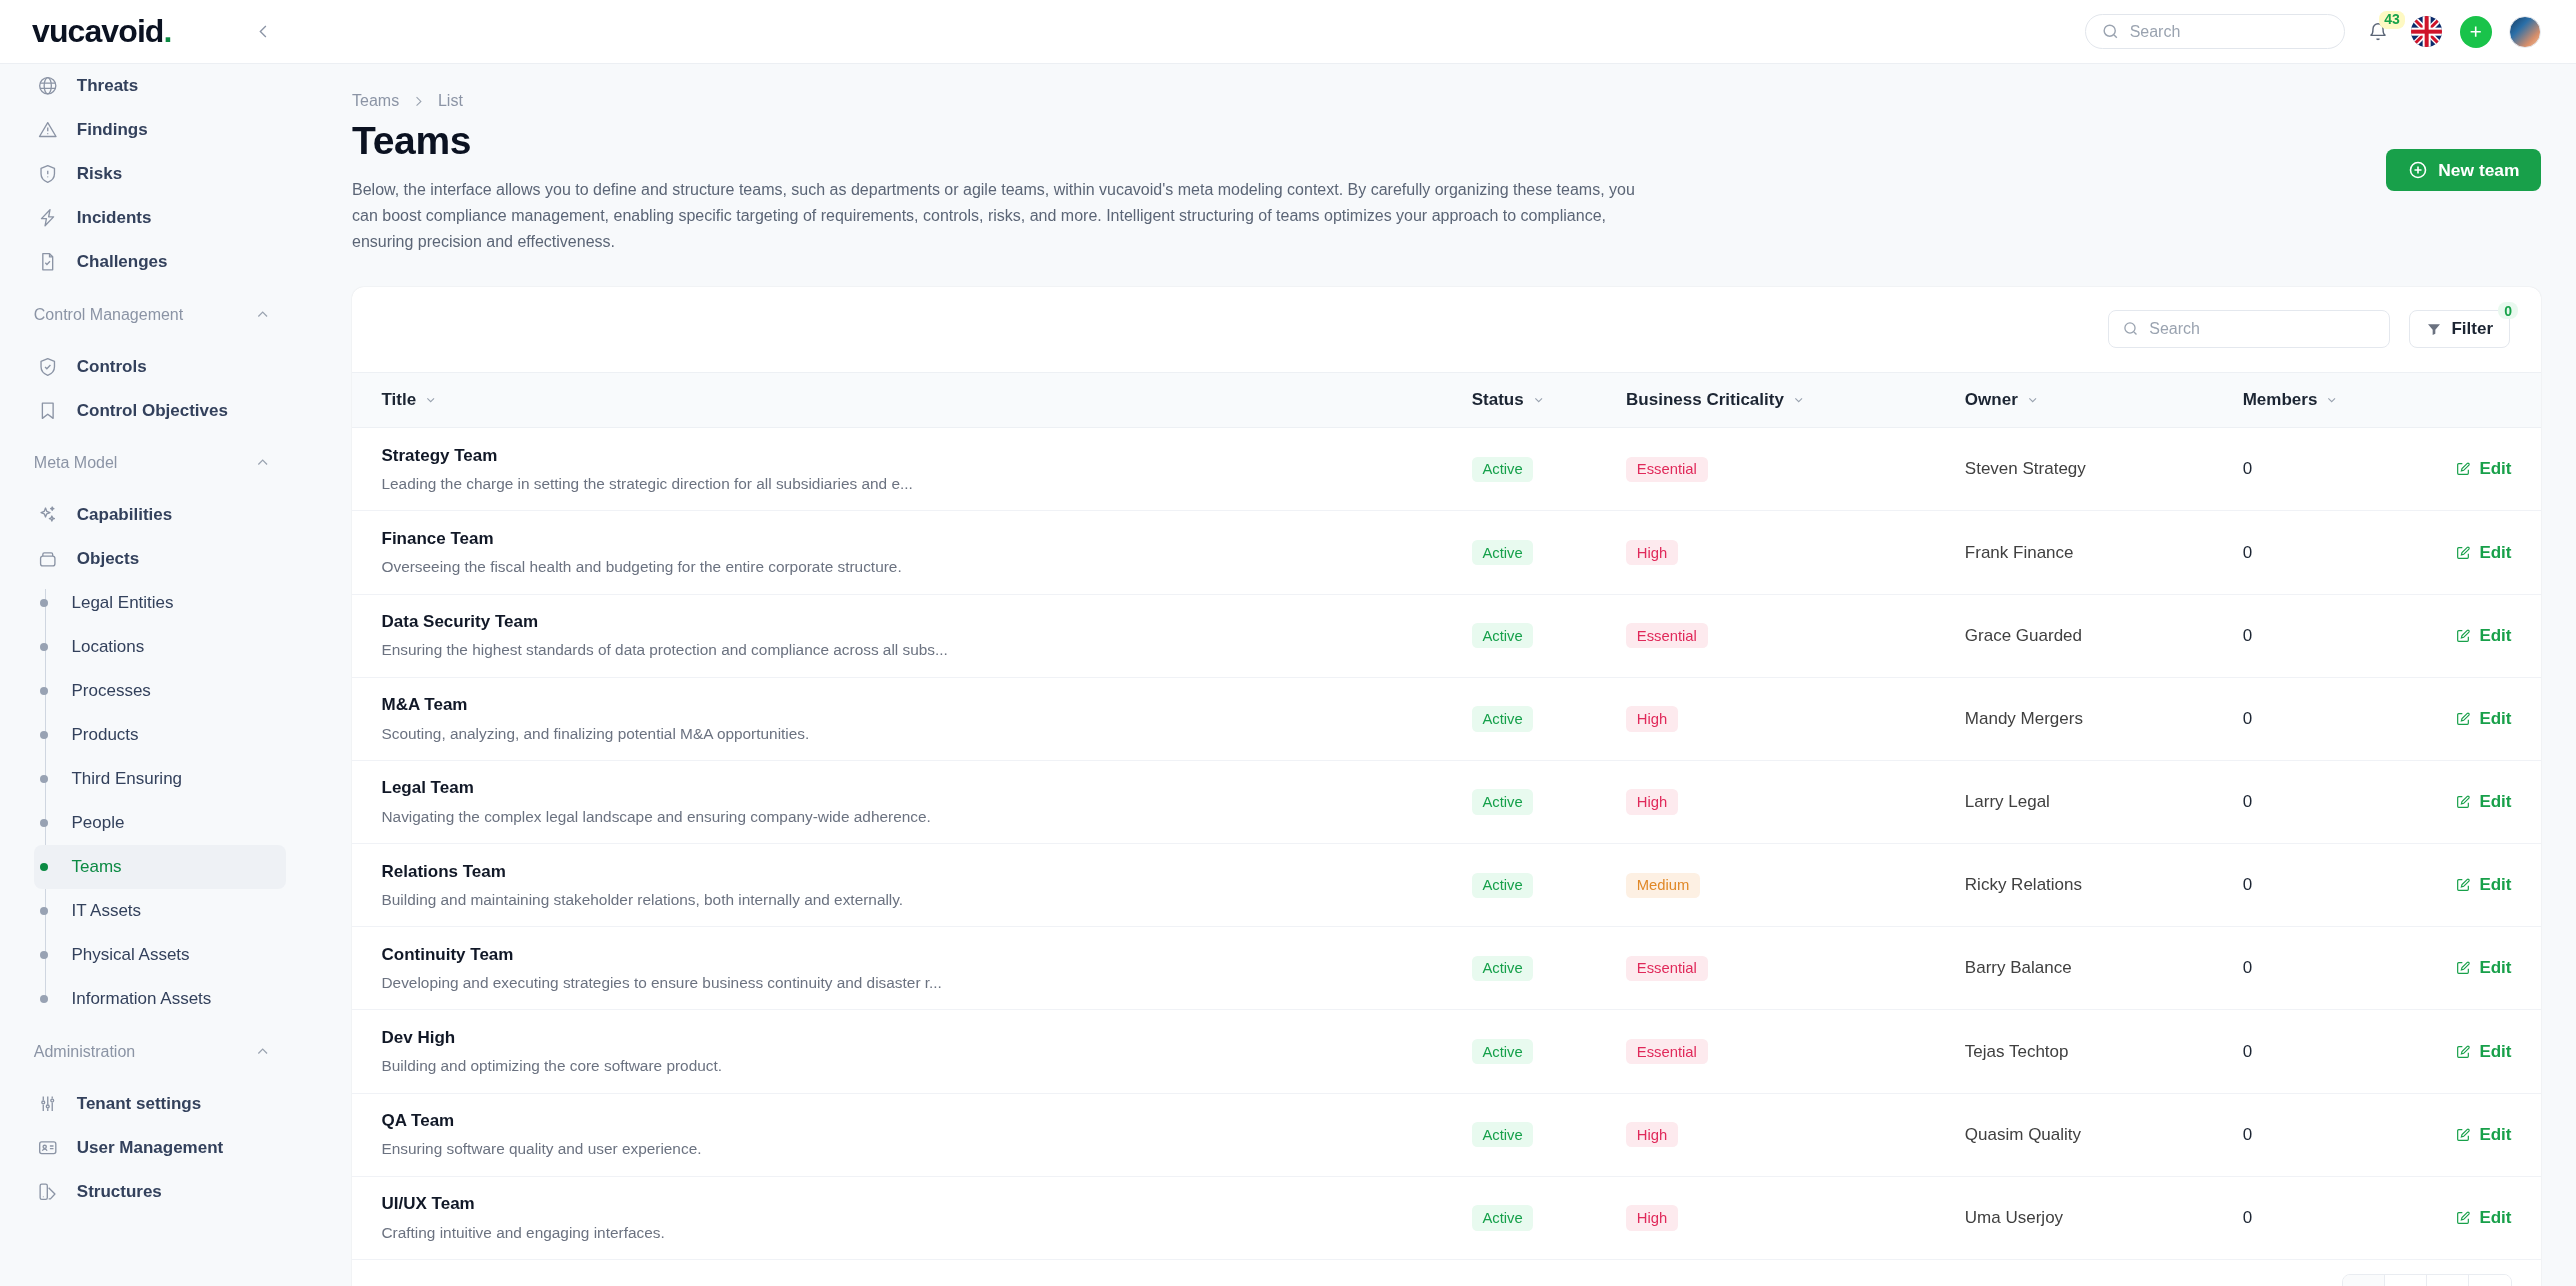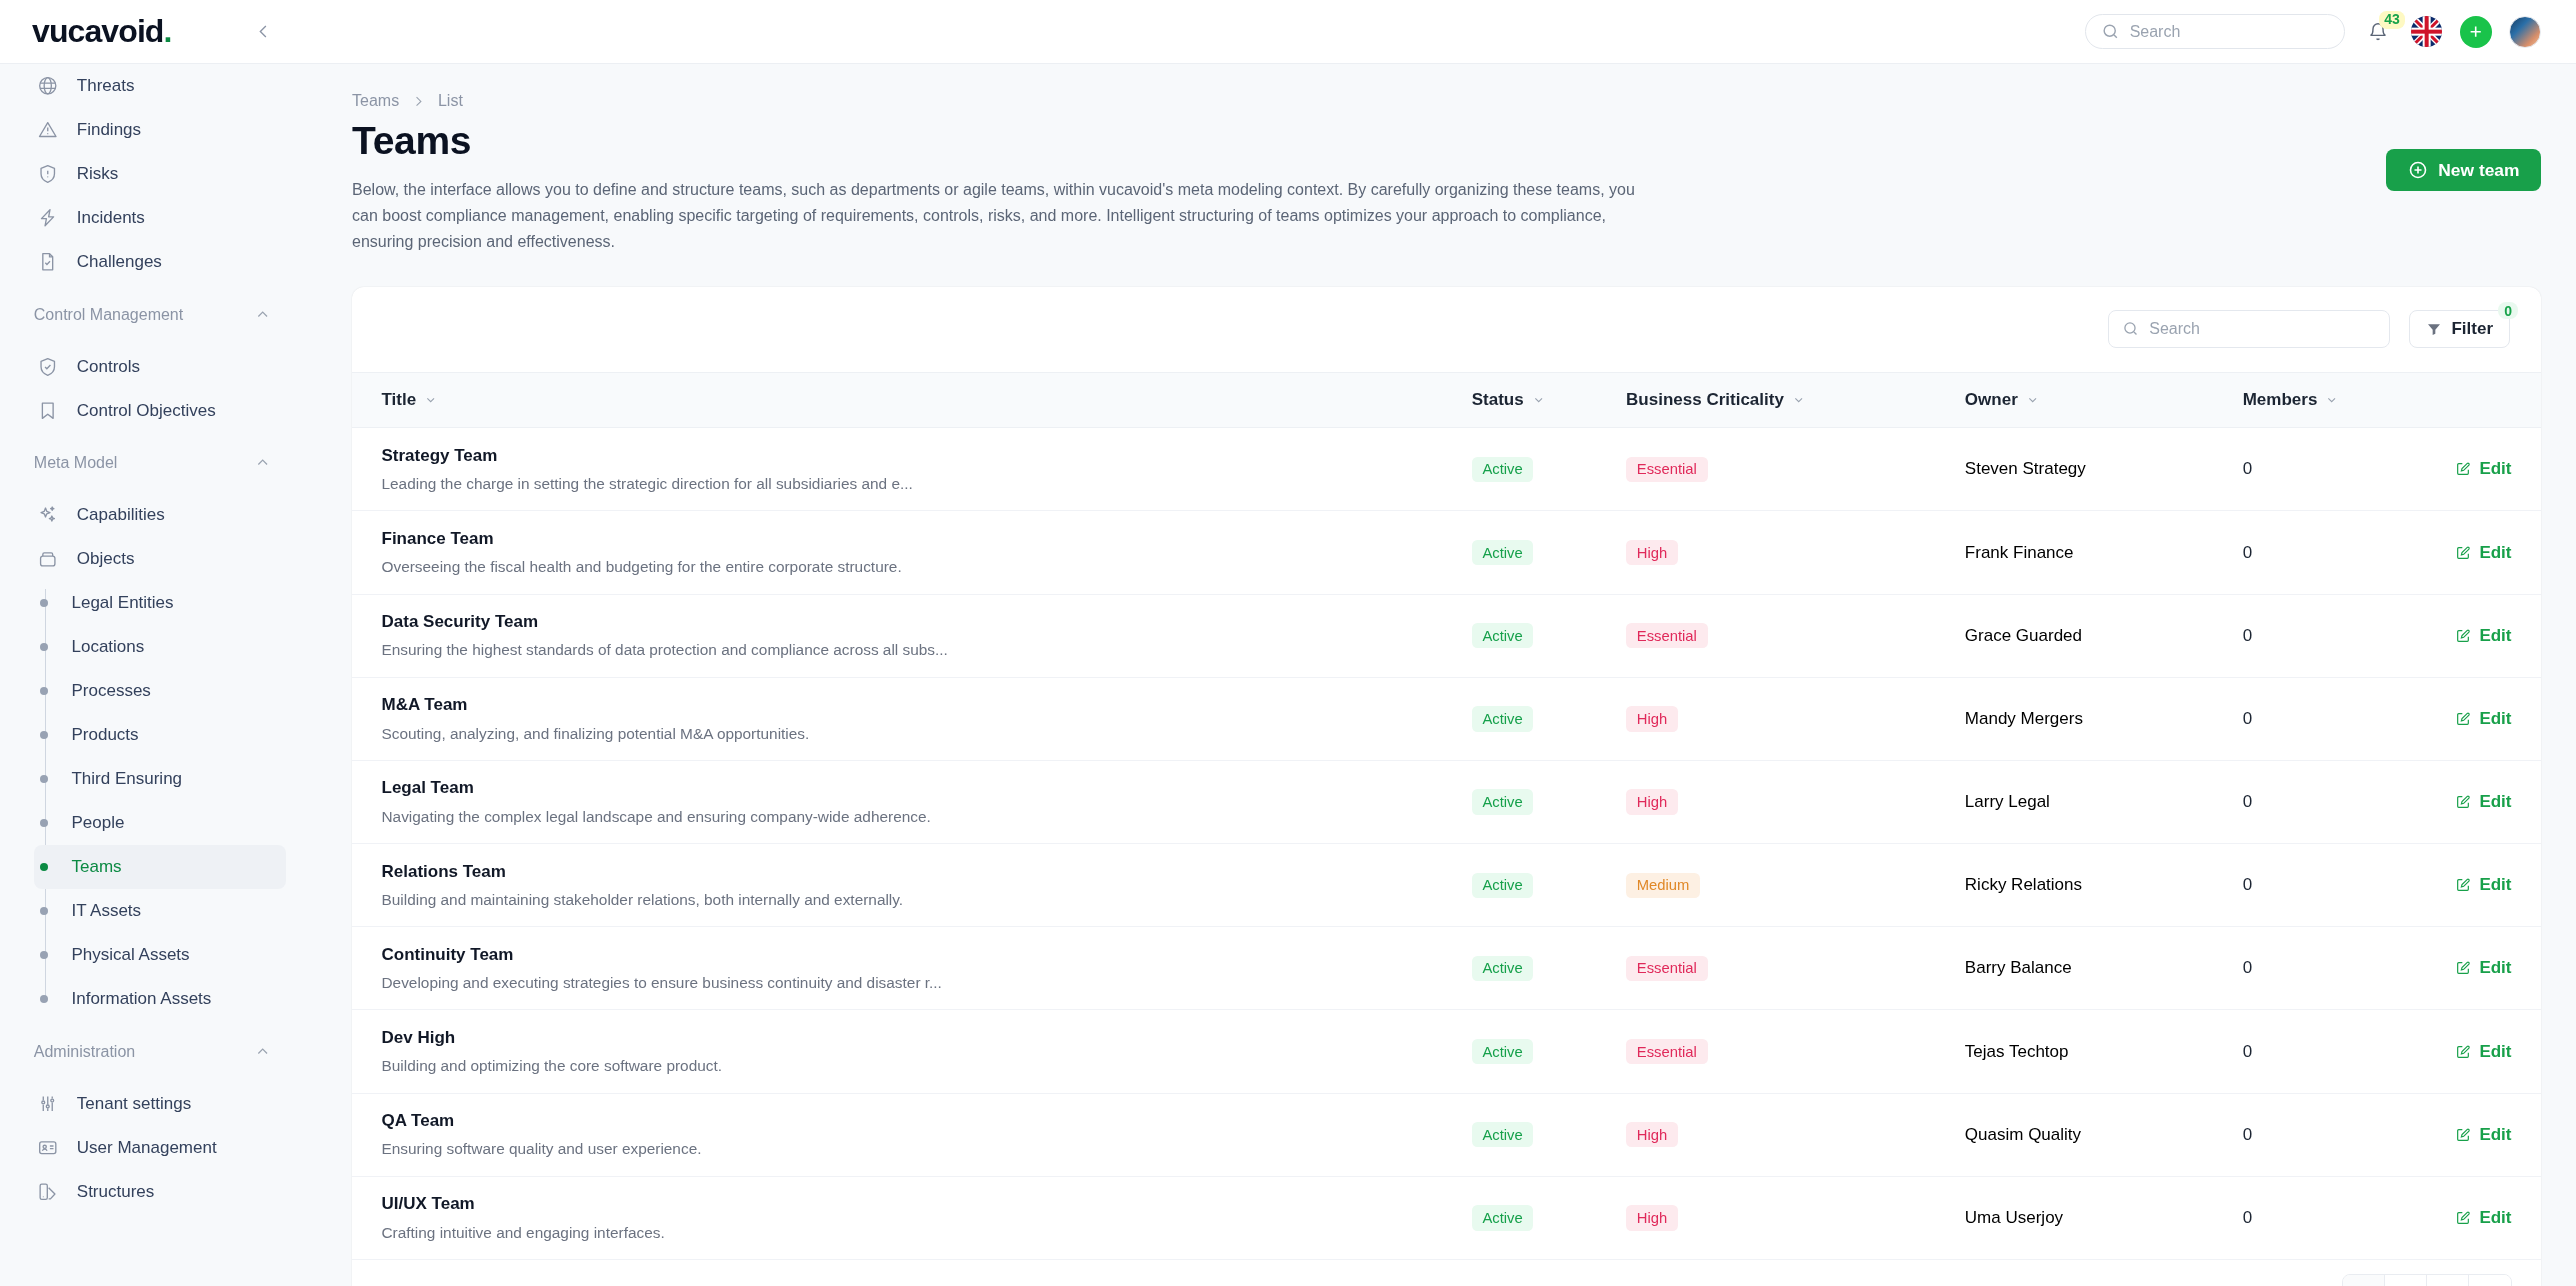--- a/index.html
+++ b/index.html
@@ -94,21 +94,21 @@
     background: #f7f9fb;
     padding: 0 19px 13.4px 19px;
     overflow: hidden;
   }
   .nav-item {
     display: flex; align-items: center; gap: 16px;
     height: 44px; padding: 0 14.8px;
     border-radius: 8px; cursor: pointer;
   }
   .nav-item .ico { width: 27px; height: 27px; display:flex; align-items:center; justify-content:center; flex:none; }
-  .nav-item .lbl { font-size: 17px; color: #33415c; font-weight: 400; white-space: nowrap; }
+  .nav-item .lbl { font-size: 17px; color: #33415c; font-weight: 700; white-space: nowrap; }
 
   .section-head {
     display: flex; align-items: flex-start; justify-content: space-between;
     padding: 0 14.8px; height: 39px; margin-top: 21.5px; cursor: pointer;
   }
   .section-head .t { font-size: 16px; color: #8b94a5; font-weight: 500; }
 
   .sub-list { position: relative; padding-left: 14.8px; }
   .sub-list:before {
     content:''; position:absolute; left: 26px; top: 8px; bottom: 23px;
@@ -187,21 +187,21 @@
   .c-members { width: 215px; }
   .c-edit { text-align: right; padding-right: 29.5px !important; }
   .th-title { padding-left: 29.5px !important; }
   .th-edit { padding-right: 29.5px !important; }
 
   .pill { display: inline-block; font-size: 14.8px; font-weight: 500; border-radius: 5.4px; padding: 4.7px 10.7px; }
   .pill.active { background: #e8faef; color: #15a04a; }
   .pill.essential { background: #fdeaee; color: #e0295a; }
   .pill.high { background: #fdeaee; color: #e0295a; }
   .pill.medium { background: #fdf0e3; color: #e08827; }
-  .owner-txt { font-size: 17px; color: #000000; }
+  .owner-txt { font-size: 17px; color: #404040; }
   .members-txt { font-size: 17px; color: #1c2533; }
   .edit-link {
     display: inline-flex; align-items: center; gap: 8px;
     font-size: 17px; font-weight: 600; color: #18a04a; cursor: pointer;
   }
 
   .card-foot { height: 72px; display: flex; align-items: center; justify-content: space-between; padding: 0 29.5px; }
   .foot-info { font-size: 16px; color: #2b3648; }
   .pager { display: flex; border: 0.7px solid #e9ecf1; border-radius: 8px; overflow: hidden; }
   .pager .pg {

